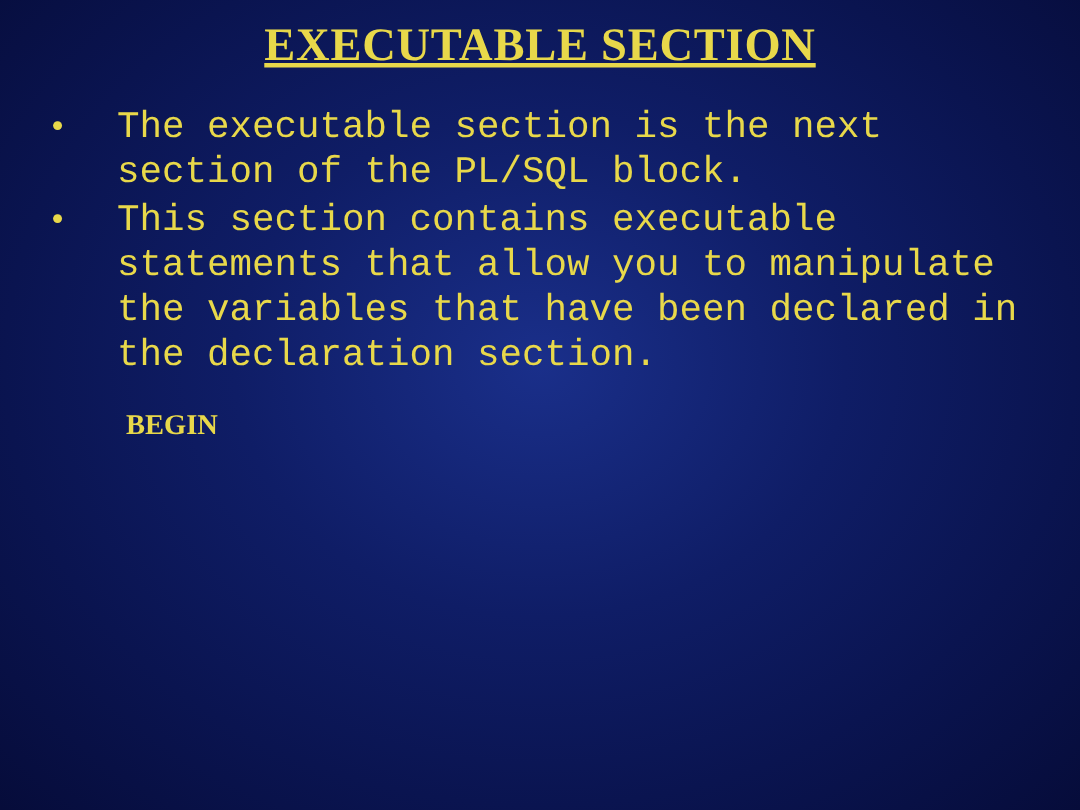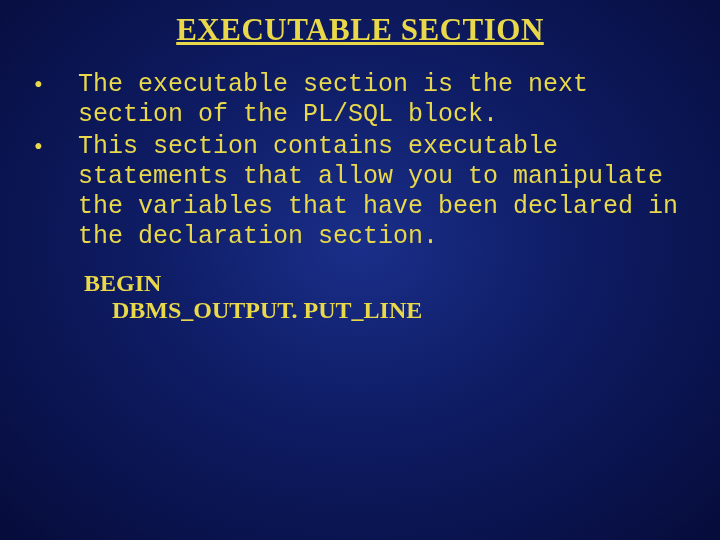--- a/index.html
+++ b/index.html
@@ -45,21 +45,21 @@
     padding-left: 4px;
   }
   .bullet-text {
     flex: 1;
     font-size: 25px;
     line-height: 30px;
     font-family: Liberation Mono, monospace;
   }
   .code-block {
     margin-left: 54px;
-    font-size: 24px;
+    font-size: 19px;
     font-weight: bold;
     line-height: 27px;
   }
   .code-line {
     white-space: pre;
   }
   .ind1 { padding-left: 28px; }
   .ind2 { padding-left: 56px; }
 </style>
 </head>
@@ -75,16 +75,15 @@
       <div class="bullet-text">The executable section is the next section of the PL/SQL block.</div>
     </div>
     <div class="bullet-row">
       <div class="bullet-mark">•</div>
       <div class="bullet-text">This section contains executable statements that allow you to manipulate the variables that have been declared in the declaration section.</div>
     </div>
   </div>
 
   <div class="code-block">
     <div class="code-line">BEGIN</div>
-    <div class="code-line ind1">DBMS_OUTPUT. PUT_LINE</div>
   </div>
 
 </div>
 
 </body></html>

